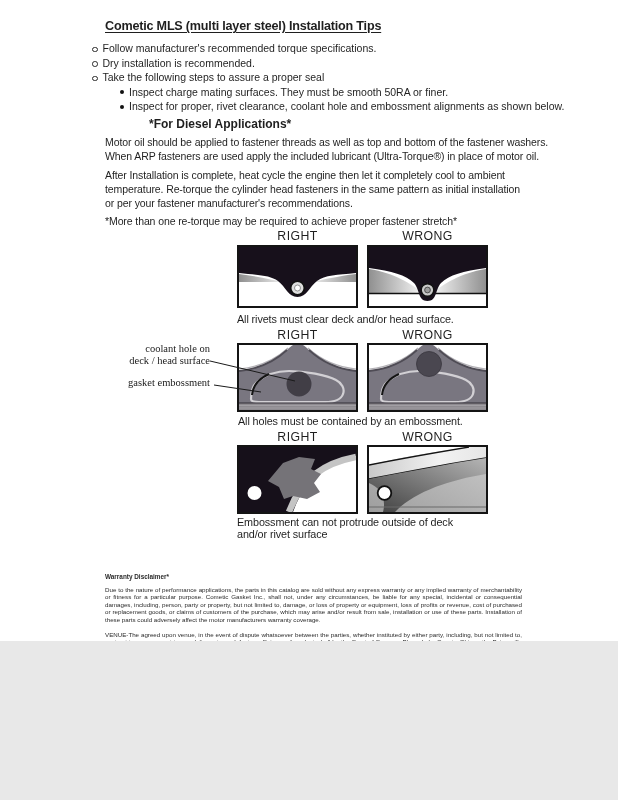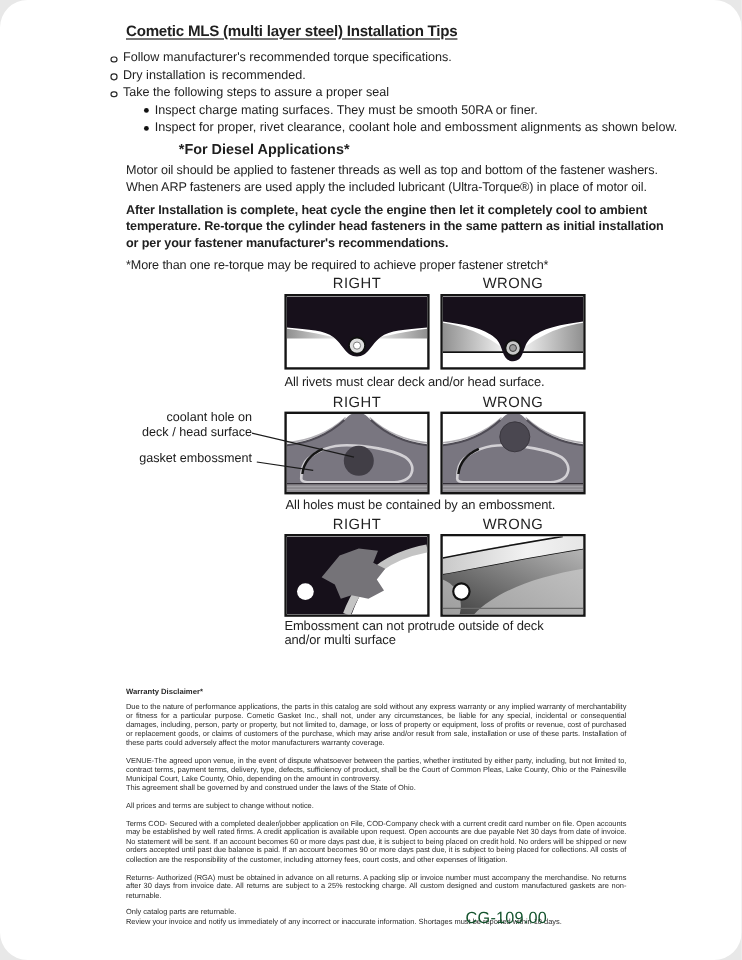--- a/index.html
+++ b/index.html
@@ -1,50 +1,50 @@
 <!DOCTYPE html>
 <html><head>
 <meta charset="utf-8">
 <style>
   html,body{margin:0;padding:0;background:#e8e8e8;}
   .page{
-    position:relative;width:618px;height:800px;background:#ffffff;
+    position:relative;width:618px;height:641px;background:#ffffff;
     font-family:"Liberation Sans","DejaVu Sans",sans-serif;color:#1f1f1f;
-    overflow:hidden;margin:0 auto;border-radius:23px;
+    overflow:hidden;margin:0 auto;
   }
   
   .title{
     position:absolute;left:105px;top:19px;font-size:12.6px;font-weight:bold;
     letter-spacing:-0.2px;text-decoration:underline;text-underline-offset:2px;white-space:nowrap;
   }
   .tips{position:absolute;left:92px;top:42px;font-size:10.5px;}
   .tip-row{display:flex;align-items:flex-start;gap:5px;height:14.6px;white-space:nowrap;}
   .tip-row.sub{margin-left:28px;}
   .bullet-o{flex:0 0 auto;width:3.5px;height:3.5px;border:1px solid #2a2a2a;border-radius:50%;margin-top:4.5px;}
   .bullet-f{flex:0 0 auto;width:4px;height:4px;background:#111;border-radius:50%;margin-top:4.5px;}
   .h2{position:absolute;left:105px;top:117px;font-size:12px;font-weight:bold;white-space:nowrap;margin-left:44px;}
   .para{position:absolute;left:105px;font-size:10.5px;line-height:14.2px;letter-spacing:-0.1px;}
   .para div{white-space:nowrap;}
   #para1{top:135px;}
-  #para2{top:168px;font-weight:bold;}
+  #para2{top:168px;}
   #note{top:214px;}
   
   .ptitle{position:absolute;width:121px;text-align:center;font-size:12.3px;font-weight:normal;letter-spacing:0.4px;}
   .panel{position:absolute;width:121px;box-sizing:border-box;border:2px solid #141414;background:#fff;z-index:1;}
   .panel svg{display:block;}
   .cap{position:absolute;font-size:10.8px;font-weight:normal;letter-spacing:-0.1px;white-space:nowrap;line-height:12.4px;}
   
   #t-r1{left:237px;top:229px;} #t-w1{left:367px;top:229px;}
   #p-r1{left:237px;top:245px;height:63px;} #p-w1{left:367px;top:245px;height:63px;}
   #cap1{left:237px;top:313px;}
   
   #t-r2{left:237px;top:328px;} #t-w2{left:367px;top:328px;}
   #p-r2{left:237px;top:343px;height:69px;} #p-w2{left:367px;top:343px;height:69px;}
   #cap2{left:238px;top:415px;}
-  .dlabel{position:absolute;width:112px;text-align:right;font-size:10.5px;line-height:11.5px;color:#1a1a1a;}
+  .dlabel{position:absolute;width:112px;text-align:right;font-size:10.5px;line-height:11.5px;color:#1a1a1a;font-family:Liberation Serif, serif;}
   #lbl-coolant{left:98px;top:343px;}
   #lbl-emboss{left:98px;top:377px;}
   #leader{position:absolute;left:205px;top:353px;z-index:2;pointer-events:none;}
   
   #t-r3{left:237px;top:430px;} #t-w3{left:367px;top:430px;}
   #p-r3{left:237px;top:445px;height:69px;} #p-w3{left:367px;top:445px;height:69px;}
   #cap3{left:237px;top:516px;}
   
   .legal{position:absolute;left:105px;top:573px;width:417px;font-size:6.2px;line-height:7.6px;color:#2a2a2a;}
   .legal .lh{font-weight:bold;margin-bottom:5px;font-size:6.4px;}
@@ -225,21 +225,21 @@
       <path d="M0,18 C35,11 70,5 100,0" stroke="#141414" stroke-width="1.3" fill="none"></path>
       <path d="M117,11 C78,17 38,25 0,32" stroke="#141414" stroke-width="1.3" fill="none"></path>
       <path d="M0,32 C38,25 78,17 117,11 L117,27 C80,33 45,45 26,65 L14,65 C18,50 10,40 0,36 Z" fill="url(#g3dark)"></path>
       <path d="M0,60 H117" stroke="#6a6a6a" stroke-width="1.2"></path>
       <circle cx="15.5" cy="46" r="6.8" fill="#ffffff" stroke="#101010" stroke-width="1.8"></circle>
     </svg>
   </div>
 
   <div class="cap" id="cap3">
     <div>Embossment can not protrude outside of deck</div>
-    <div>and/or multi surface</div>
+    <div>and/or rivet surface</div>
   </div>
 
   <div class="legal">
     <div class="lh">Warranty Disclaimer*</div>
     <p>Due to the nature of performance applications, the parts in this catalog are sold without any express warranty or any implied warranty of merchantability or fitness for a particular purpose.  Cometic Gasket Inc., shall not, under any circumstances, be liable for any special, incidental or consequential damages, including, person, party or property, but not limited to, damage, or loss of property or equipment, loss of profits or revenue, cost of purchased or replacement goods, or claims of customers of the purchase, which may arise and/or result from sale, installation or use of these parts.  Installation of these parts could adversely affect the motor manufacturers warranty coverage.</p>
     <p class="tight">VENUE-The agreed upon venue, in the event of dispute whatsoever between the parties, whether instituted by either party, including, but not limited to, contract terms, payment terms, delivery, type, defects, sufficiency of product, shall be the Court of Common Pleas, Lake County, Ohio or the Painesville Municipal Court, Lake County, Ohio, depending on the amount in controversy.</p>
     <p>This agreement shall be governed by and construed under the laws of the State of Ohio.</p>
     <p>All prices and terms are subject to change without notice.</p>
     <p>Terms COD- Secured with a completed dealer/jobber application on File, COD-Company check with a current credit card number on file.  Open accounts may be established by well rated firms.  A credit application is available upon request.  Open accounts are due payable Net 30 days from date of invoice.  No statement will be sent.  If an account becomes 60 or more days past due, it is subject to being placed on credit hold.  No orders will be shipped or new orders accepted until past due balance is paid.  If an account becomes 90 or more days past due, it is subject to being placed for collections.  All costs of collection are the responsibility of the customer, including attorney fees, court costs, and other expenses of litigation.</p>
     <p>Returns- Authorized (RGA) must be obtained in advance on all returns.  A packing slip or invoice number must accompany the merchandise.  No returns after 30 days from invoice date.  All returns are subject to a 25% restocking charge.  All custom designed and custom manufactured gaskets are non-returnable.</p>

